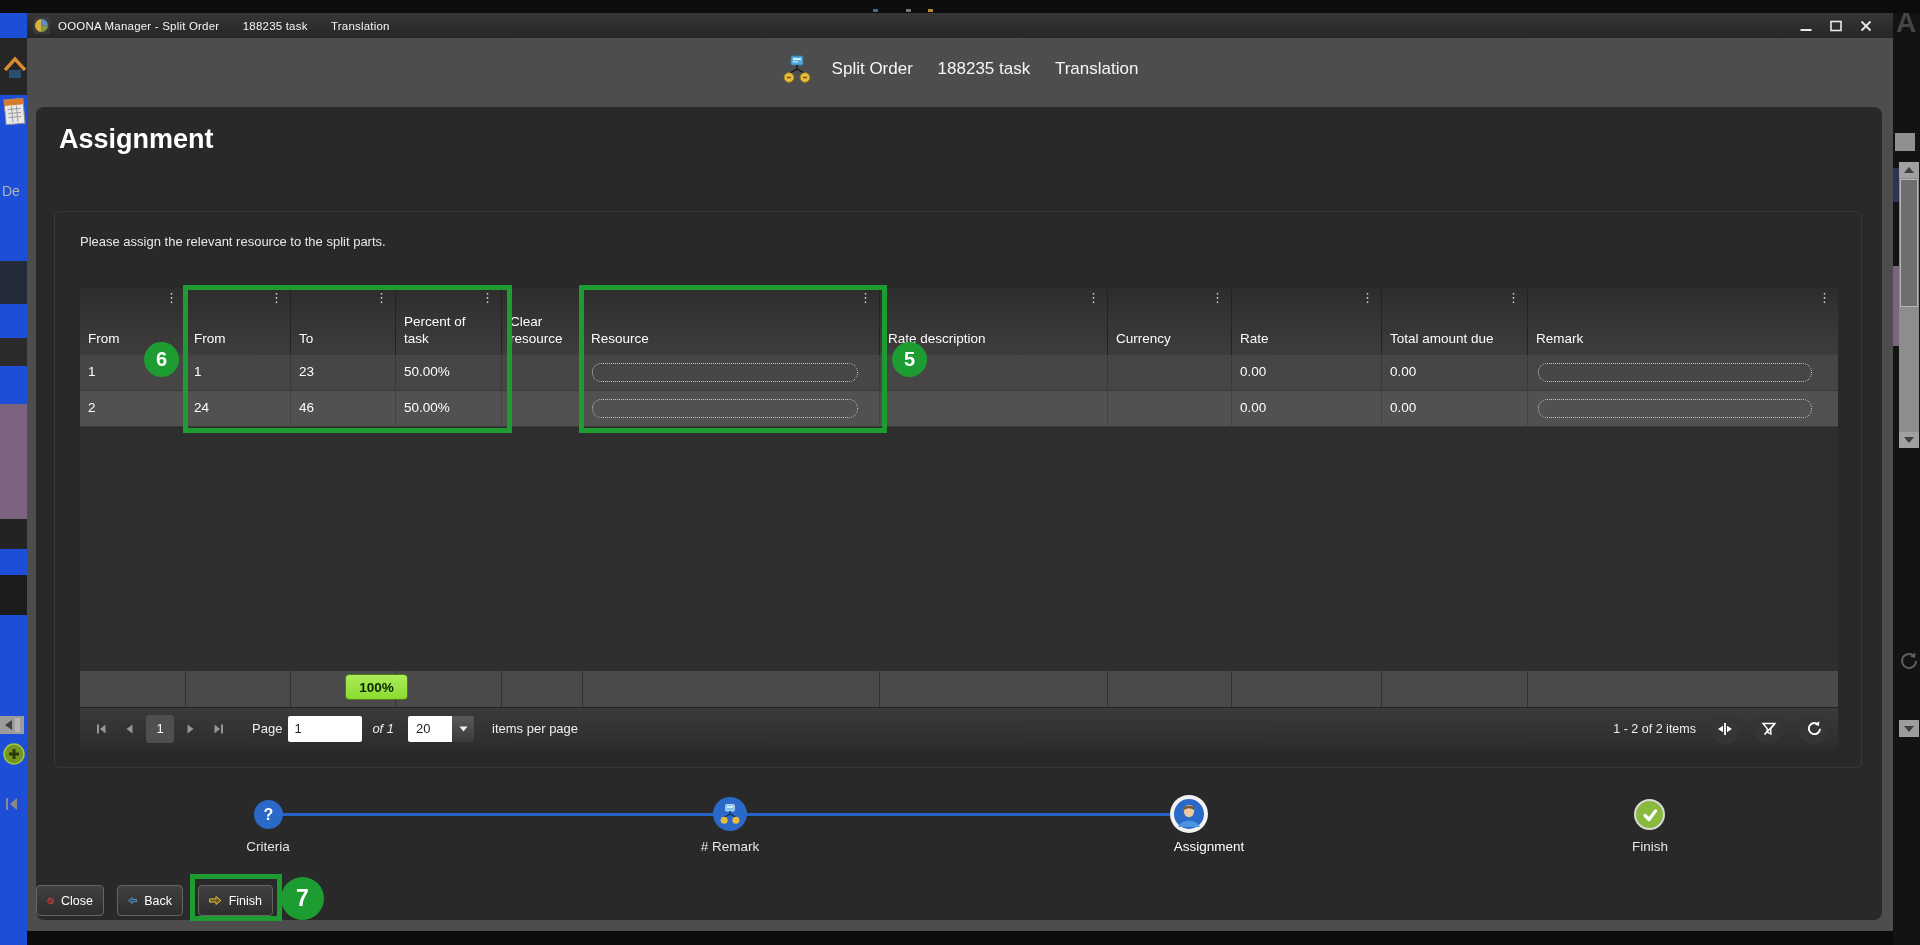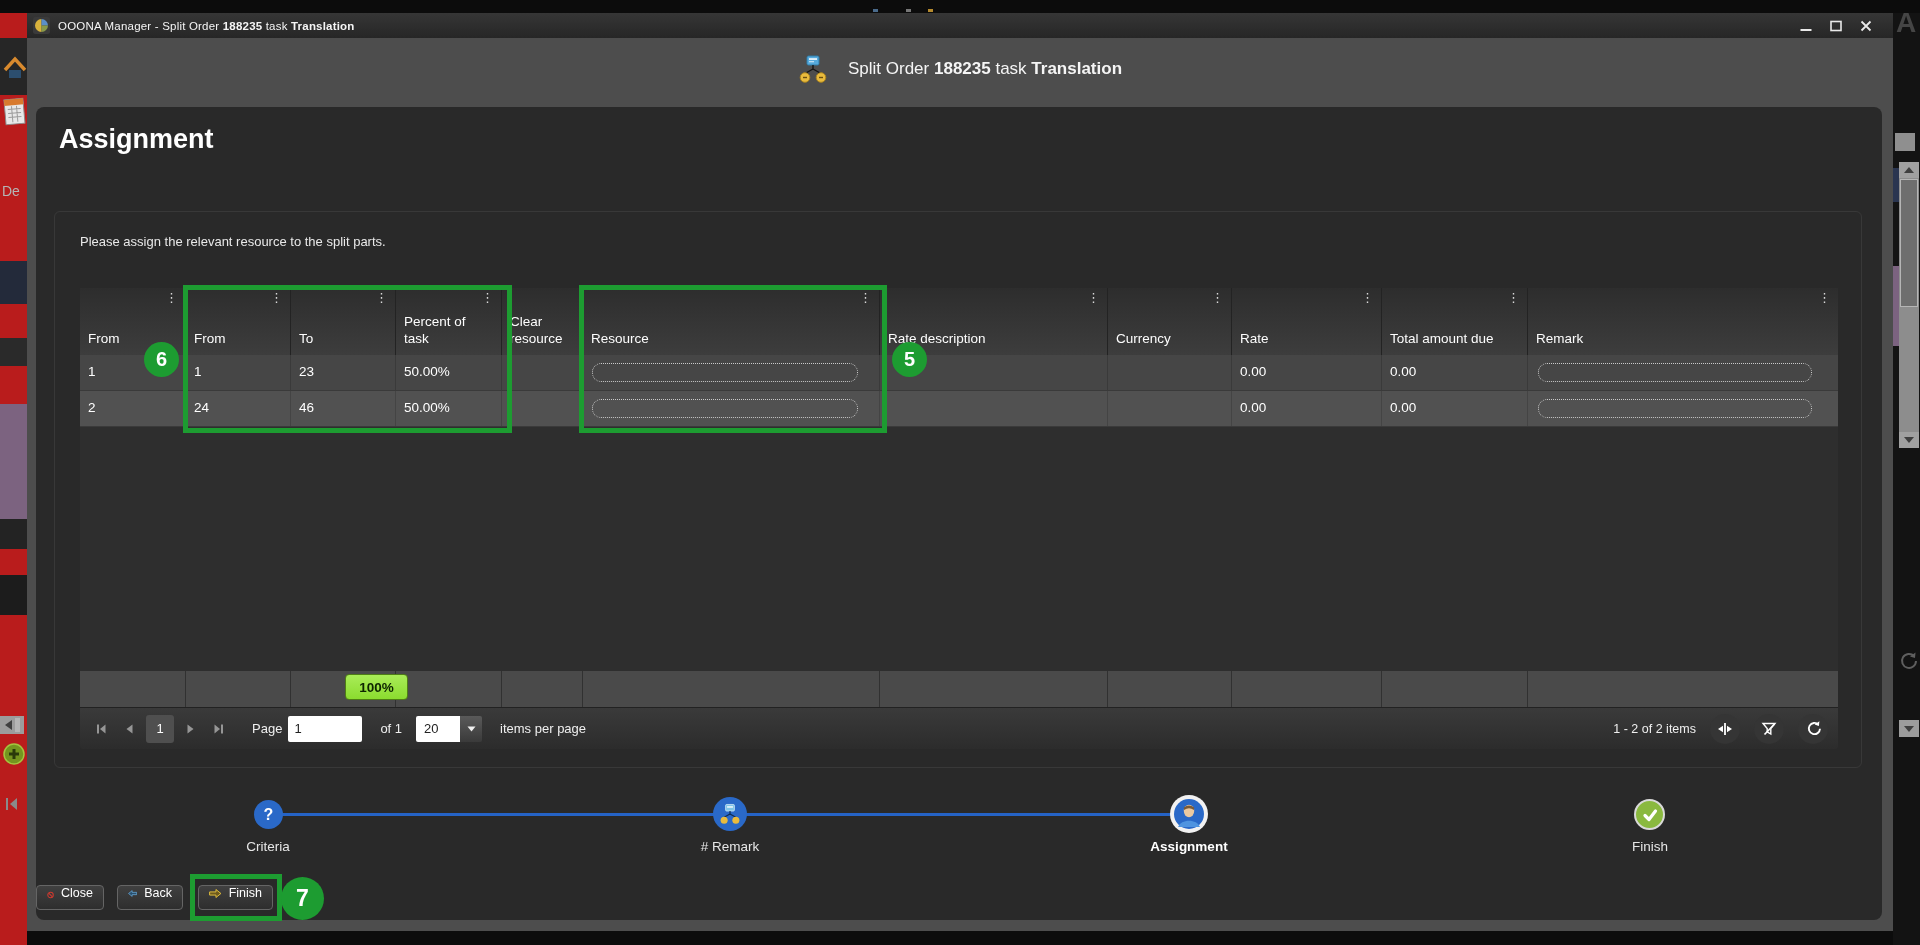--- a/index.html
+++ b/index.html
@@ -2,24 +2,24 @@
 <html><head>
 <meta charset="utf-8">
 <style>
   html,body{margin:0;padding:0;background:#0c0c0c;}
   *{box-sizing:border-box;}
   .stage{position:relative;width:1920px;height:945px;overflow:hidden;
          font-family:"Liberation Sans","DejaVu Sans",sans-serif;color:#fff;
          background:#0c0c0c;cursor:default;}
   [data-interactable="true"]{cursor:pointer;}
   .abs{position:absolute;}
-  .b{font-weight:700;}
-
-  
-  .left-bg{left:0;top:13px;width:27px;height:932px;background:#b91c1c;overflow:hidden;}
+  .b{font-weight:400;margin-left:20px;}
+
+  
+  .left-bg{left:0;top:13px;width:27px;height:932px;background:#1d4ed8;overflow:hidden;}
   .right-bg{left:1893px;top:13px;width:27px;height:932px;background:#131313;overflow:hidden;}
   .bgblock{position:absolute;left:0;width:27px;}
   .bg-label{position:absolute;color:#b5b5b5;font-size:14px;}
   .big-a{position:absolute;left:3px;top:-6px;font-size:28px;font-weight:700;color:#454545;}
   .vscroll{position:absolute;left:6px;top:149px;width:20px;height:286px;background:#8d8d8d;}
   .vscroll .sbtn{position:absolute;left:0;width:20px;height:16px;background:#a0a0a0;
                  display:flex;align-items:center;justify-content:center;}
   .vscroll .thumb{position:absolute;left:1px;top:17px;width:18px;height:128px;background:#6e6e6e;
                   border:1px solid #b5b5b5;}
   .tri{width:0;height:0;border-style:solid;}
@@ -83,22 +83,22 @@
   .pg-spacer{flex:1;}
   .roundbtn{width:30px;height:30px;border-radius:50%;background:#353535;display:flex;
             align-items:center;justify-content:center;margin-left:8px;}
 
   
   .step-line{left:268px;top:813px;width:921px;height:3px;background:#2563c6;}
   .step-circle{border-radius:50%;display:flex;align-items:center;justify-content:center;}
   .step-label{top:839px;width:220px;text-align:center;font-size:13.5px;color:#e6e6e6;}
 
   
-  .fbtn{position:absolute;top:885px;height:25px;border:1px solid #656565;border-radius:4px;
-        background:linear-gradient(#404040,#2e2e2e);display:flex;justify-content:center;
+  .fbtn{position:absolute;top:885px;height:31px;border:1px solid #656565;border-radius:4px;
+        background:linear-gradient(#404040,#2e2e2e);display:flex;align-items:center;justify-content:center;
         gap:7px;font-size:12.5px;color:#fff;padding:0 10px;}
 
   
   .ann-box{position:absolute;border:5px solid #1d9c31;pointer-events:none;}
   .ann-circle{position:absolute;background:#1d9c31;border-radius:50%;display:flex;align-items:center;
               justify-content:center;color:#fff;font-weight:700;}
 
   .copyright{left:0;top:932px;width:1920px;text-align:center;font-size:11px;color:#9a9a9a;}
   .cp-o1{color:#bfa137}.cp-o2{color:#4c86c6}.cp-o3{color:#bfa137}.cp-rest{color:#9a9a9a}
   .speck{position:absolute;top:9px;width:5px;height:3px;}
@@ -340,21 +340,21 @@
           </svg>
       </div>
       <div class="pgbtn" data-interactable="true">
         <svg width="12" height="12">
             <path d="M9,1.5 V10.5" stroke="#969696" stroke-width="2"></path>
             <path d="M1.5,1.5 L7,6 L1.5,10.5 Z" fill="#969696"></path>
           </svg>
       </div>
       <span style="margin-left:16px;" data-interactable="false">Page</span>
       <input class="pginput" data-interactable="true" value="1" style="">
-      <span style="margin-left:12px;" data-interactable="false">of 1</span>
+      <span style="margin-left:4px;font-style:italic;" data-interactable="false">of 1</span>
       <div class="pgselect" style="margin-left:8px;" data-interactable="true">
         <span class="val" data-interactable="false">20</span>
         <span class="arrow" data-interactable="true">
           <svg width="9" height="6">
               <path d="M0.5,0.5 H8.5 L4.5,5.5 Z" fill="#f0f0f0"></path>
             </svg>
         </span>
       </div>
       <span style="margin-left:12px;" data-interactable="false">items per page</span>
       <span class="pg-spacer"></span>

